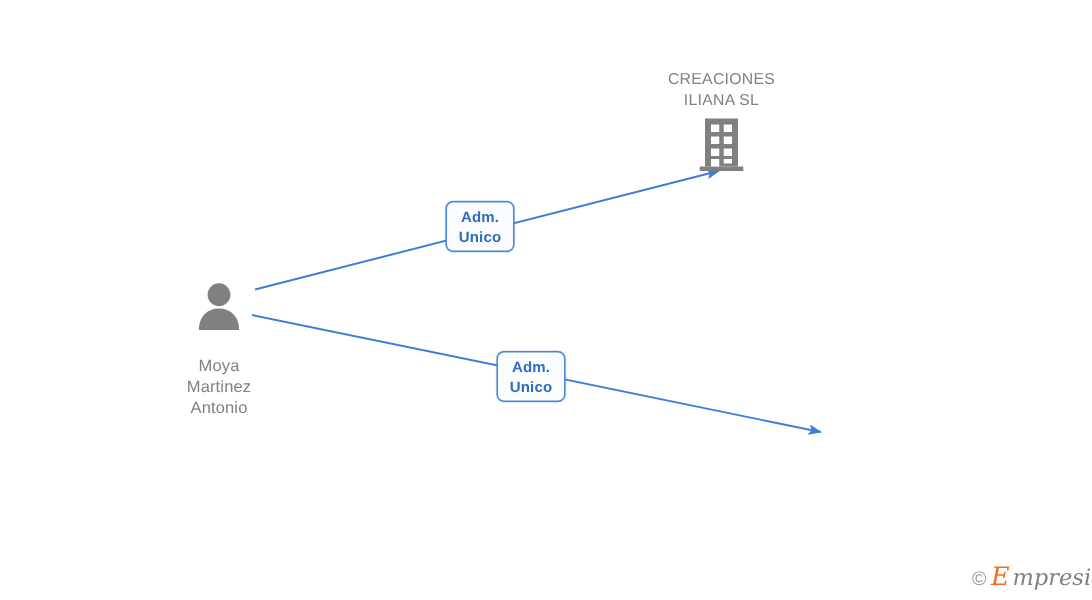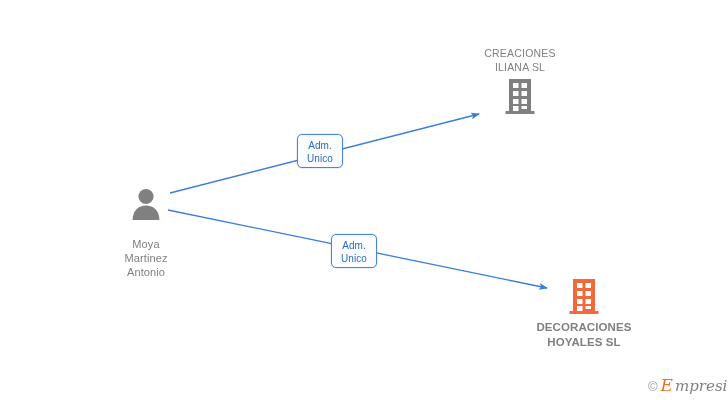--- a/index.html
+++ b/index.html
@@ -49,21 +49,21 @@
     white-space: pre-line;
     letter-spacing: 0.1px;
   }
 
   
   .company-node {
     position: absolute;
     text-align: center;
   }
   .company-node.top {
-    left: 460px;
+    left: 421px;
     top: 46px;
     width: 120px;
   }
   .company-node.bottom {
     left: 519px;
     top: 277px;
     width: 130px;
   }
   .company-label {
     font-size: 10.5px;
@@ -98,20 +98,21 @@
     text-align: center;
     padding-top: 4px;
     box-shadow: 0 0 0 0.5px rgba(74,134,216,0.25);
   }
   .edge-label span {
     display: block;
     font-size: 10px;
     line-height: 13px;
     color: #2f6cc0;
     letter-spacing: 0.1px;
+    font-weight: bold;
   }
   #edge-label-1 {
     left: 297px;
     top: 134px;
     width: 46px;
     height: 34px;
   }
   #edge-label-2 {
     left: 331px;
     top: 234px;
@@ -194,40 +195,20 @@
         <rect x="17.5" y="14" width="5.5" height="5"></rect>
         <rect x="9" y="22" width="5.5" height="5"></rect>
         <rect x="17.5" y="22" width="5.5" height="5"></rect>
 
         <rect x="9" y="29" width="5.5" height="5"></rect>
         <rect x="17.5" y="29" width="5.5" height="3"></rect>
       </g>
     </svg>
   </div>
 
-  <div class="company-node bottom">
-    <svg class="building-icon" viewBox="0 0 32 38">
-      <g fill="#f4693c">
-        <path d="M5 2 H27 V34 H5 Z"></path>
-        <path d="M1.5 34 H30.5 V37 H1.5 Z"></path>
-      </g>
-      <g fill="#ffffff">
-        <rect x="9" y="6" width="5.5" height="5"></rect>
-        <rect x="17.5" y="6" width="5.5" height="5"></rect>
-        <rect x="9" y="14" width="5.5" height="5"></rect>
-        <rect x="17.5" y="14" width="5.5" height="5"></rect>
-        <rect x="9" y="22" width="5.5" height="5"></rect>
-        <rect x="17.5" y="22" width="5.5" height="5"></rect>
-        <rect x="9" y="29" width="5.5" height="5"></rect>
-        <rect x="17.5" y="29" width="5.5" height="3"></rect>
-      </g>
-    </svg>
-    <div class="company-label bold">DECORACIONES
-HOYALES SL</div>
-  </div>
 
   <div class="edge-label" id="edge-label-1">
     <span>Adm.
 Unico</span>
   </div>
 
   <div class="edge-label" id="edge-label-2">
     <span>Adm.
 Unico</span>
   </div>

